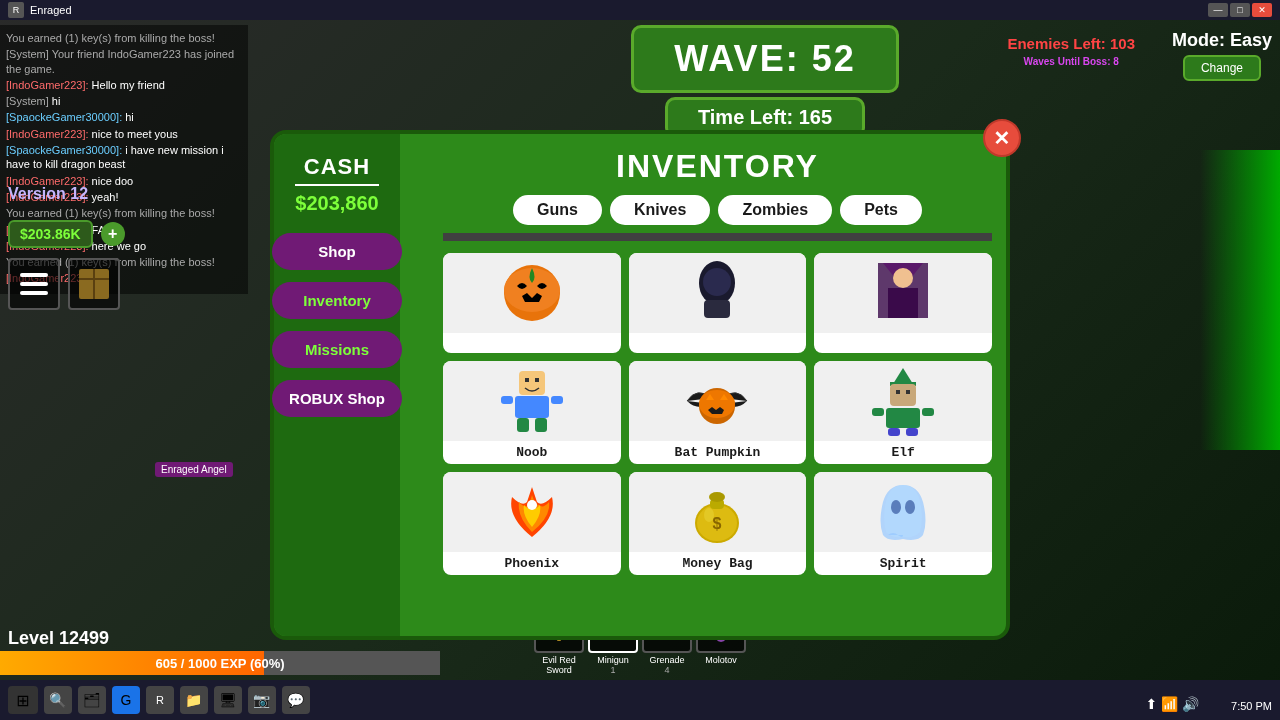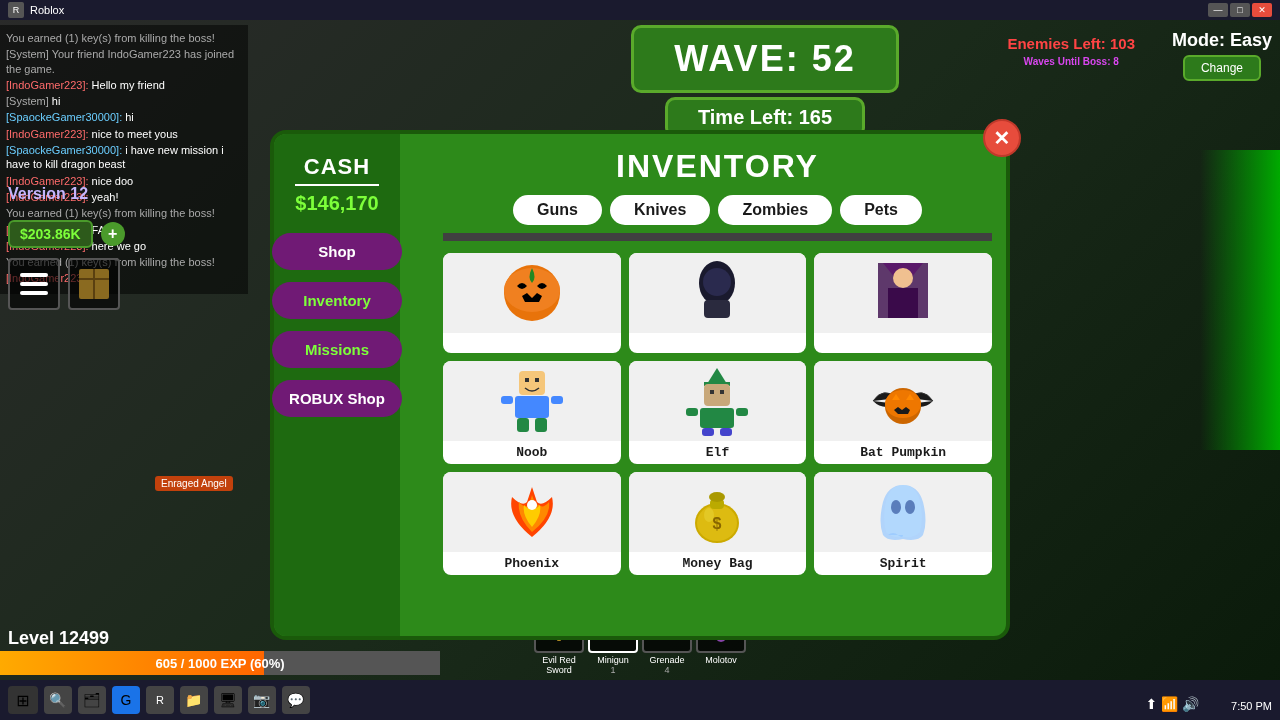--- a/index.html
+++ b/index.html
@@ -148,23 +148,23 @@
       border-radius: 4px;
       display: flex;
       align-items: center;
       justify-content: center;
       font-size: 22px;
     }
 
     
     .enemy-label {
       position: absolute;
-      top: 476px;
+      top: 462px;
       left: 155px;
-      background: #c2410c;
+      background: #701a75;
       color: #fff;
       font-size: 10px;
       padding: 2px 6px;
       border-radius: 3px;
       z-index: 50;
     }
 
     
     .wave-header {
       position: absolute;
@@ -564,21 +564,21 @@
 </head>
 <body>
 
 <div class="game-bg"></div>
 
 <div class="green-deco-right"></div>
 
 <div class="title-bar">
   <div class="title-bar-left">
     <div class="title-bar-icon">R</div>
-    <span>Roblox</span>
+    <span>Enraged</span>
   </div>
   <div class="title-bar-right">
     <div class="tb-btn">—</div>
     <div class="tb-btn">□</div>
     <div class="tb-btn close">✕</div>
   </div>
 </div>
 
 <div class="chat-area">
   <div class="chat-line"><span class="system">You earned (1) key(s) from killing the boss!</span></div>
@@ -641,21 +641,21 @@
   <button class="mode-change-btn">Change</button>
 </div>
 
 <div class="modal-overlay">
 
   <div class="modal-close">✕</div>
 
   <div class="modal-left">
     <div class="cash-section">
       <div class="cash-title">CASH</div>
-      <div class="cash-amount">$146,170</div>
+      <div class="cash-amount">$203,860</div>
     </div>
     <button class="nav-btn">Shop</button>
     <button class="nav-btn active">Inventory</button>
     <button class="nav-btn" style="color:#7dff3a;">Missions</button>
     <button class="nav-btn">ROBUX Shop</button>
   </div>
 
   <div class="modal-right">
     <div class="inventory-title">INVENTORY</div>
 
@@ -723,61 +723,61 @@
 
             <rect x="20" y="52" width="12" height="14" rx="3" fill="#228844"></rect>
             <rect x="38" y="52" width="12" height="14" rx="3" fill="#228844"></rect>
           </svg>
         </div>
         <div class="item-name">Noob</div>
       </div>
 
       <div class="item-card">
         <div class="item-image">
+          <svg class="bat-svg" viewBox="0 0 70 70">
+
+            <path d="M5 35 Q15 20 30 32" fill="#1a1a1a" stroke="#333" stroke-width="1"></path>
+            <path d="M65 35 Q55 20 40 32" fill="#1a1a1a" stroke="#333" stroke-width="1"></path>
+            <path d="M5 35 Q15 45 30 38" fill="#1a1a1a"></path>
+            <path d="M65 35 Q55 45 40 38" fill="#1a1a1a"></path>
+
+            <circle cx="35" cy="40" r="18" fill="#cc6600"></circle>
+            <ellipse cx="35" cy="38" rx="18" ry="14" fill="#ee7700"></ellipse>
+
+            <polygon points="24,34 28,28 32,34" fill="#ff8800"></polygon>
+            <polygon points="38,34 42,28 46,34" fill="#ff8800"></polygon>
+
+            <path d="M26 44 L30 41 L34 44 L38 41 L42 44 L40 48 L30 48 Z" fill="#1a1a1a"></path>
+          </svg>
+        </div>
+        <div class="item-name">Bat Pumpkin</div>
+      </div>
+
+      <div class="item-card">
+        <div class="item-image">
           <svg class="elf-svg" viewBox="0 0 70 70">
 
             <polygon points="35,2 25,18 45,18" fill="#228844"></polygon>
             <rect x="22" y="16" width="26" height="4" fill="#228844"></rect>
 
             <rect x="22" y="18" width="26" height="22" rx="4" fill="#c8a87a"></rect>
 
             <rect x="28" y="24" width="4" height="4" fill="#333"></rect>
             <rect x="38" y="24" width="4" height="4" fill="#333"></rect>
 
             <rect x="18" y="42" width="34" height="20" rx="3" fill="#228844"></rect>
 
             <rect x="4" y="42" width="12" height="8" rx="3" fill="#228844"></rect>
             <rect x="54" y="42" width="12" height="8" rx="3" fill="#228844"></rect>
 
             <rect x="20" y="62" width="12" height="8" rx="3" fill="#4444cc"></rect>
             <rect x="38" y="62" width="12" height="8" rx="3" fill="#4444cc"></rect>
           </svg>
         </div>
         <div class="item-name">Elf</div>
-      </div>
-
-      <div class="item-card">
-        <div class="item-image">
-          <svg class="bat-svg" viewBox="0 0 70 70">
-
-            <path d="M5 35 Q15 20 30 32" fill="#1a1a1a" stroke="#333" stroke-width="1"></path>
-            <path d="M65 35 Q55 20 40 32" fill="#1a1a1a" stroke="#333" stroke-width="1"></path>
-            <path d="M5 35 Q15 45 30 38" fill="#1a1a1a"></path>
-            <path d="M65 35 Q55 45 40 38" fill="#1a1a1a"></path>
-
-            <circle cx="35" cy="40" r="18" fill="#cc6600"></circle>
-            <ellipse cx="35" cy="38" rx="18" ry="14" fill="#ee7700"></ellipse>
-
-            <polygon points="24,34 28,28 32,34" fill="#ff8800"></polygon>
-            <polygon points="38,34 42,28 46,34" fill="#ff8800"></polygon>
-
-            <path d="M26 44 L30 41 L34 44 L38 41 L42 44 L40 48 L30 48 Z" fill="#1a1a1a"></path>
-          </svg>
-        </div>
-        <div class="item-name">Bat Pumpkin</div>
       </div>
 
       <div class="item-card">
         <div class="item-image">
           <svg class="phoenix-svg" viewBox="0 0 70 70">
             <path d="M35 60 Q10 40 15 20 Q25 30 30 25 Q35 10 35 10 Q35 10 40 25 Q45 30 55 20 Q60 40 35 60" fill="#ff4400"></path>
             <path d="M35 55 Q20 40 22 25 Q28 32 32 28 Q35 18 35 18 Q38 28 42 28 Q46 32 52 25 Q54 40 35 55" fill="#ff8800"></path>
             <path d="M35 50 Q25 38 27 28 Q32 34 35 30 Q38 34 43 28 Q45 38 35 50" fill="#ffcc00"></path>
             <circle cx="35" cy="28" r="5" fill="#fff"></circle>
           </svg>

